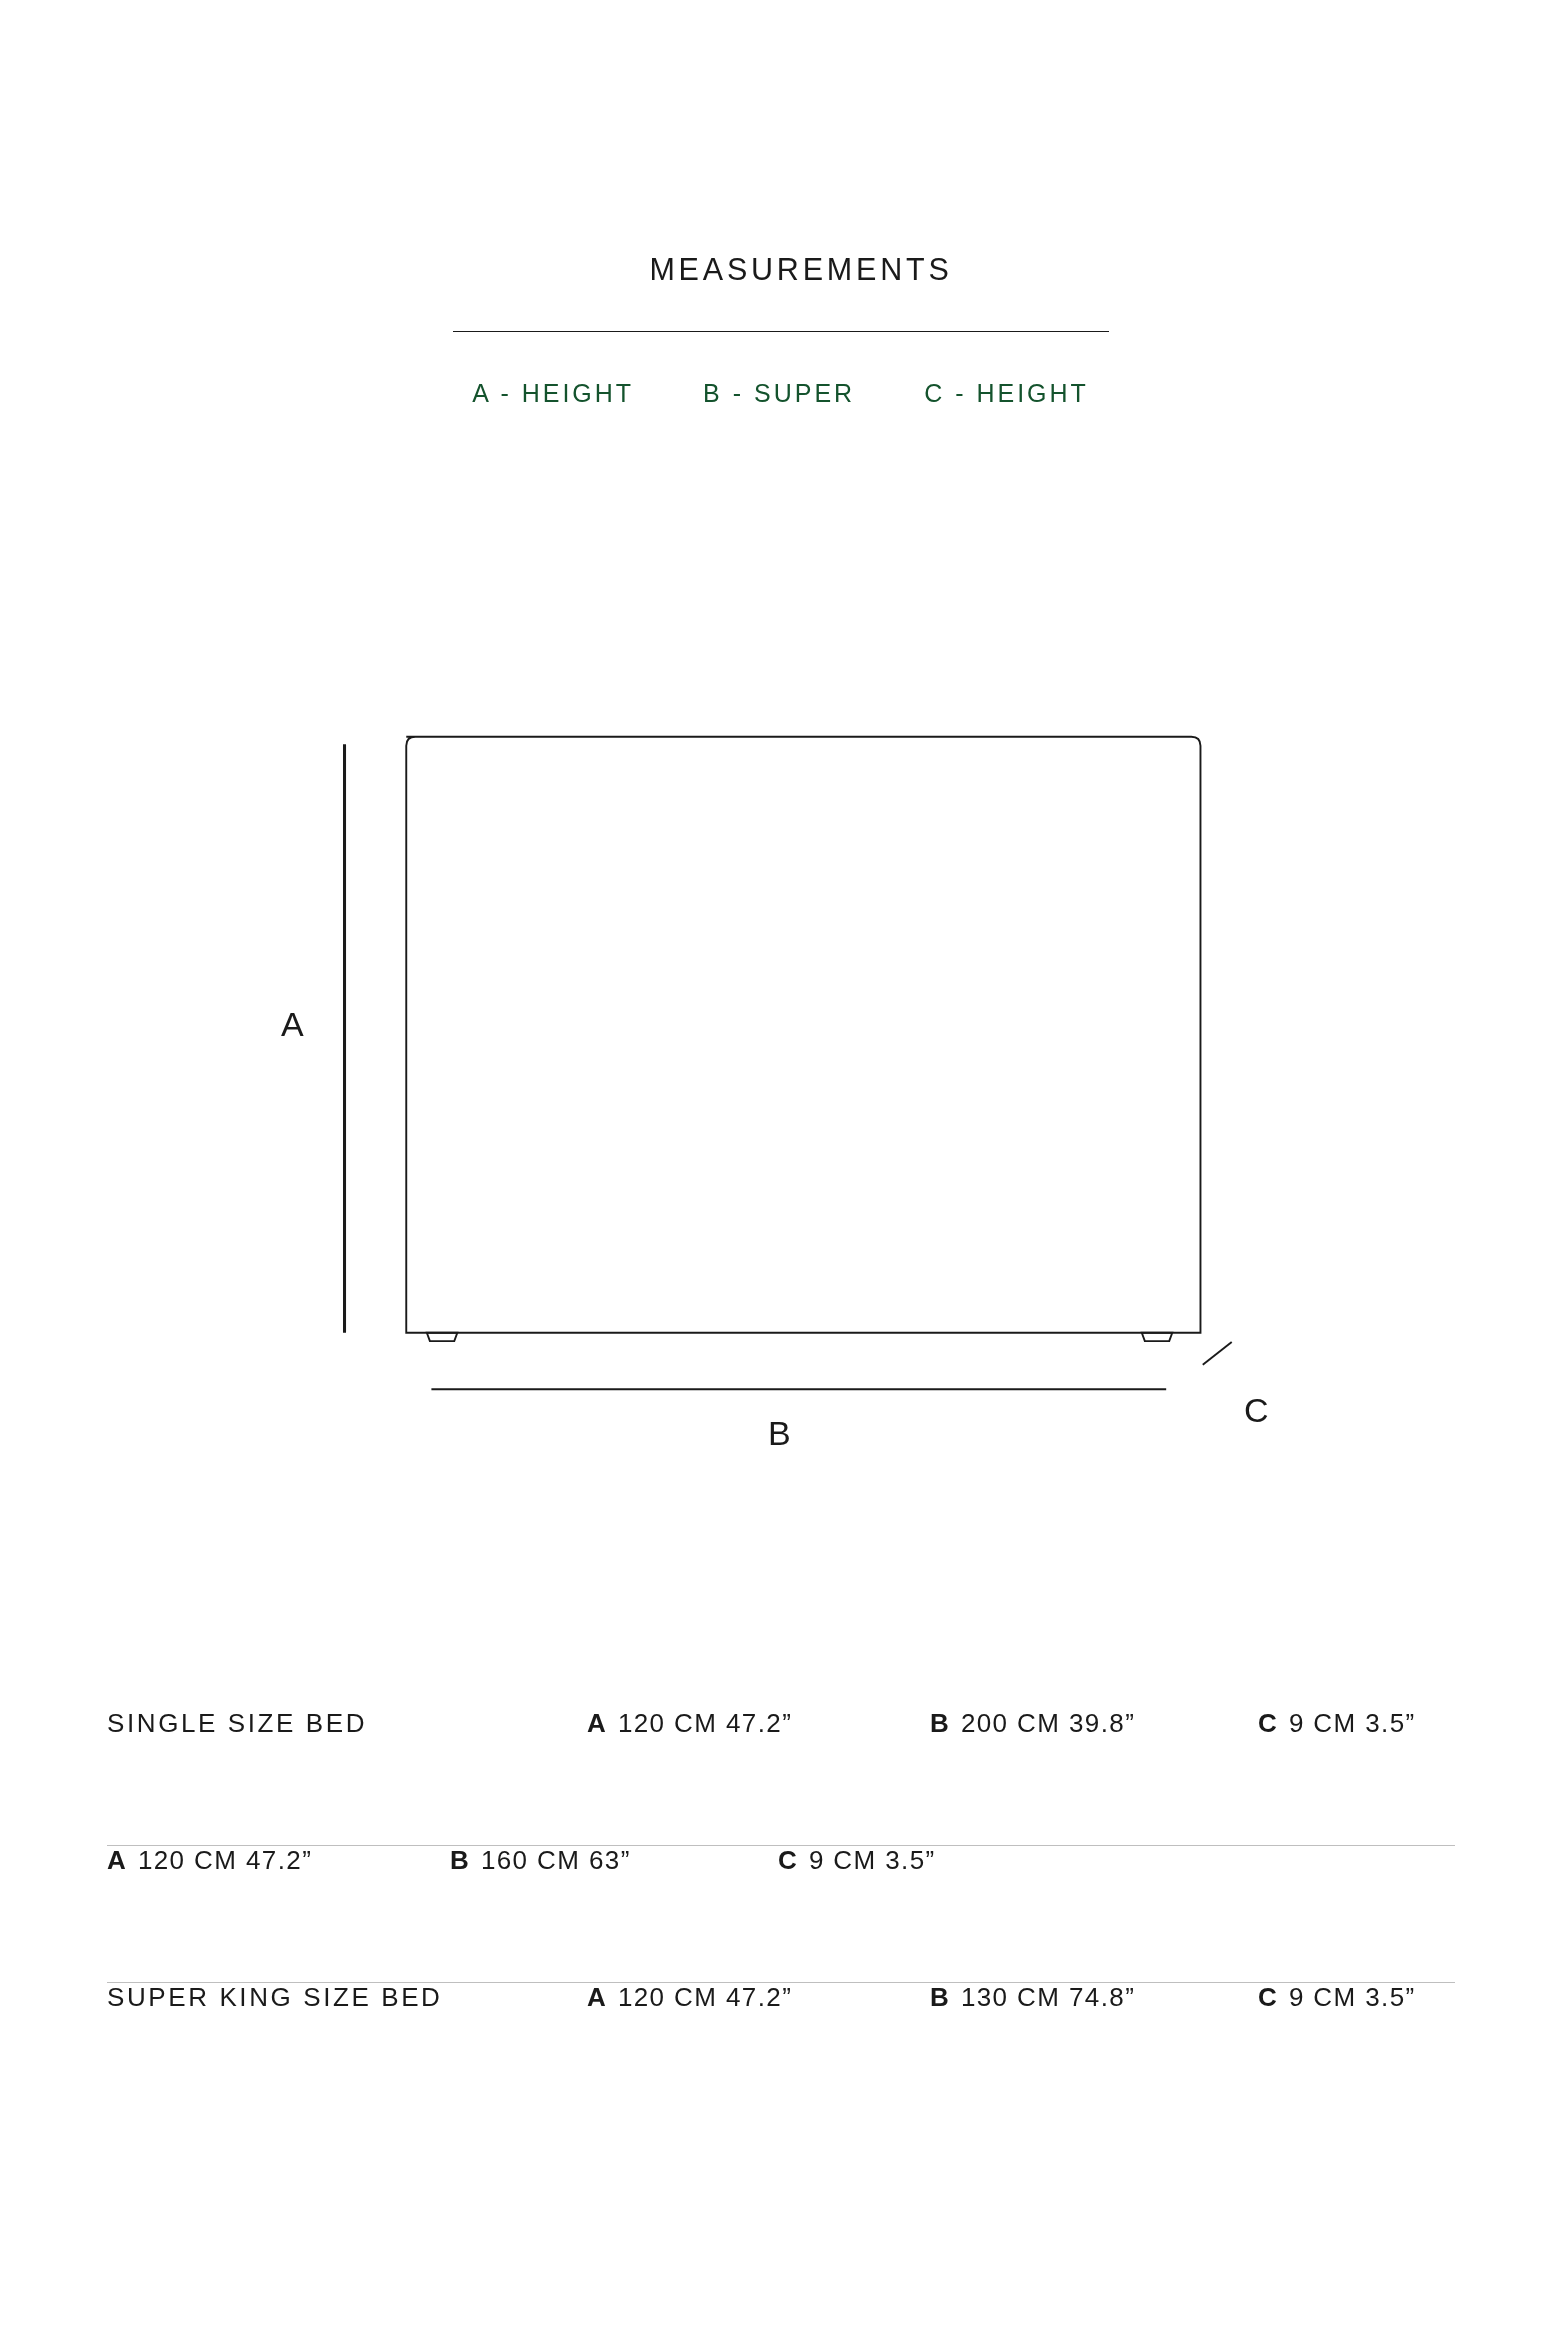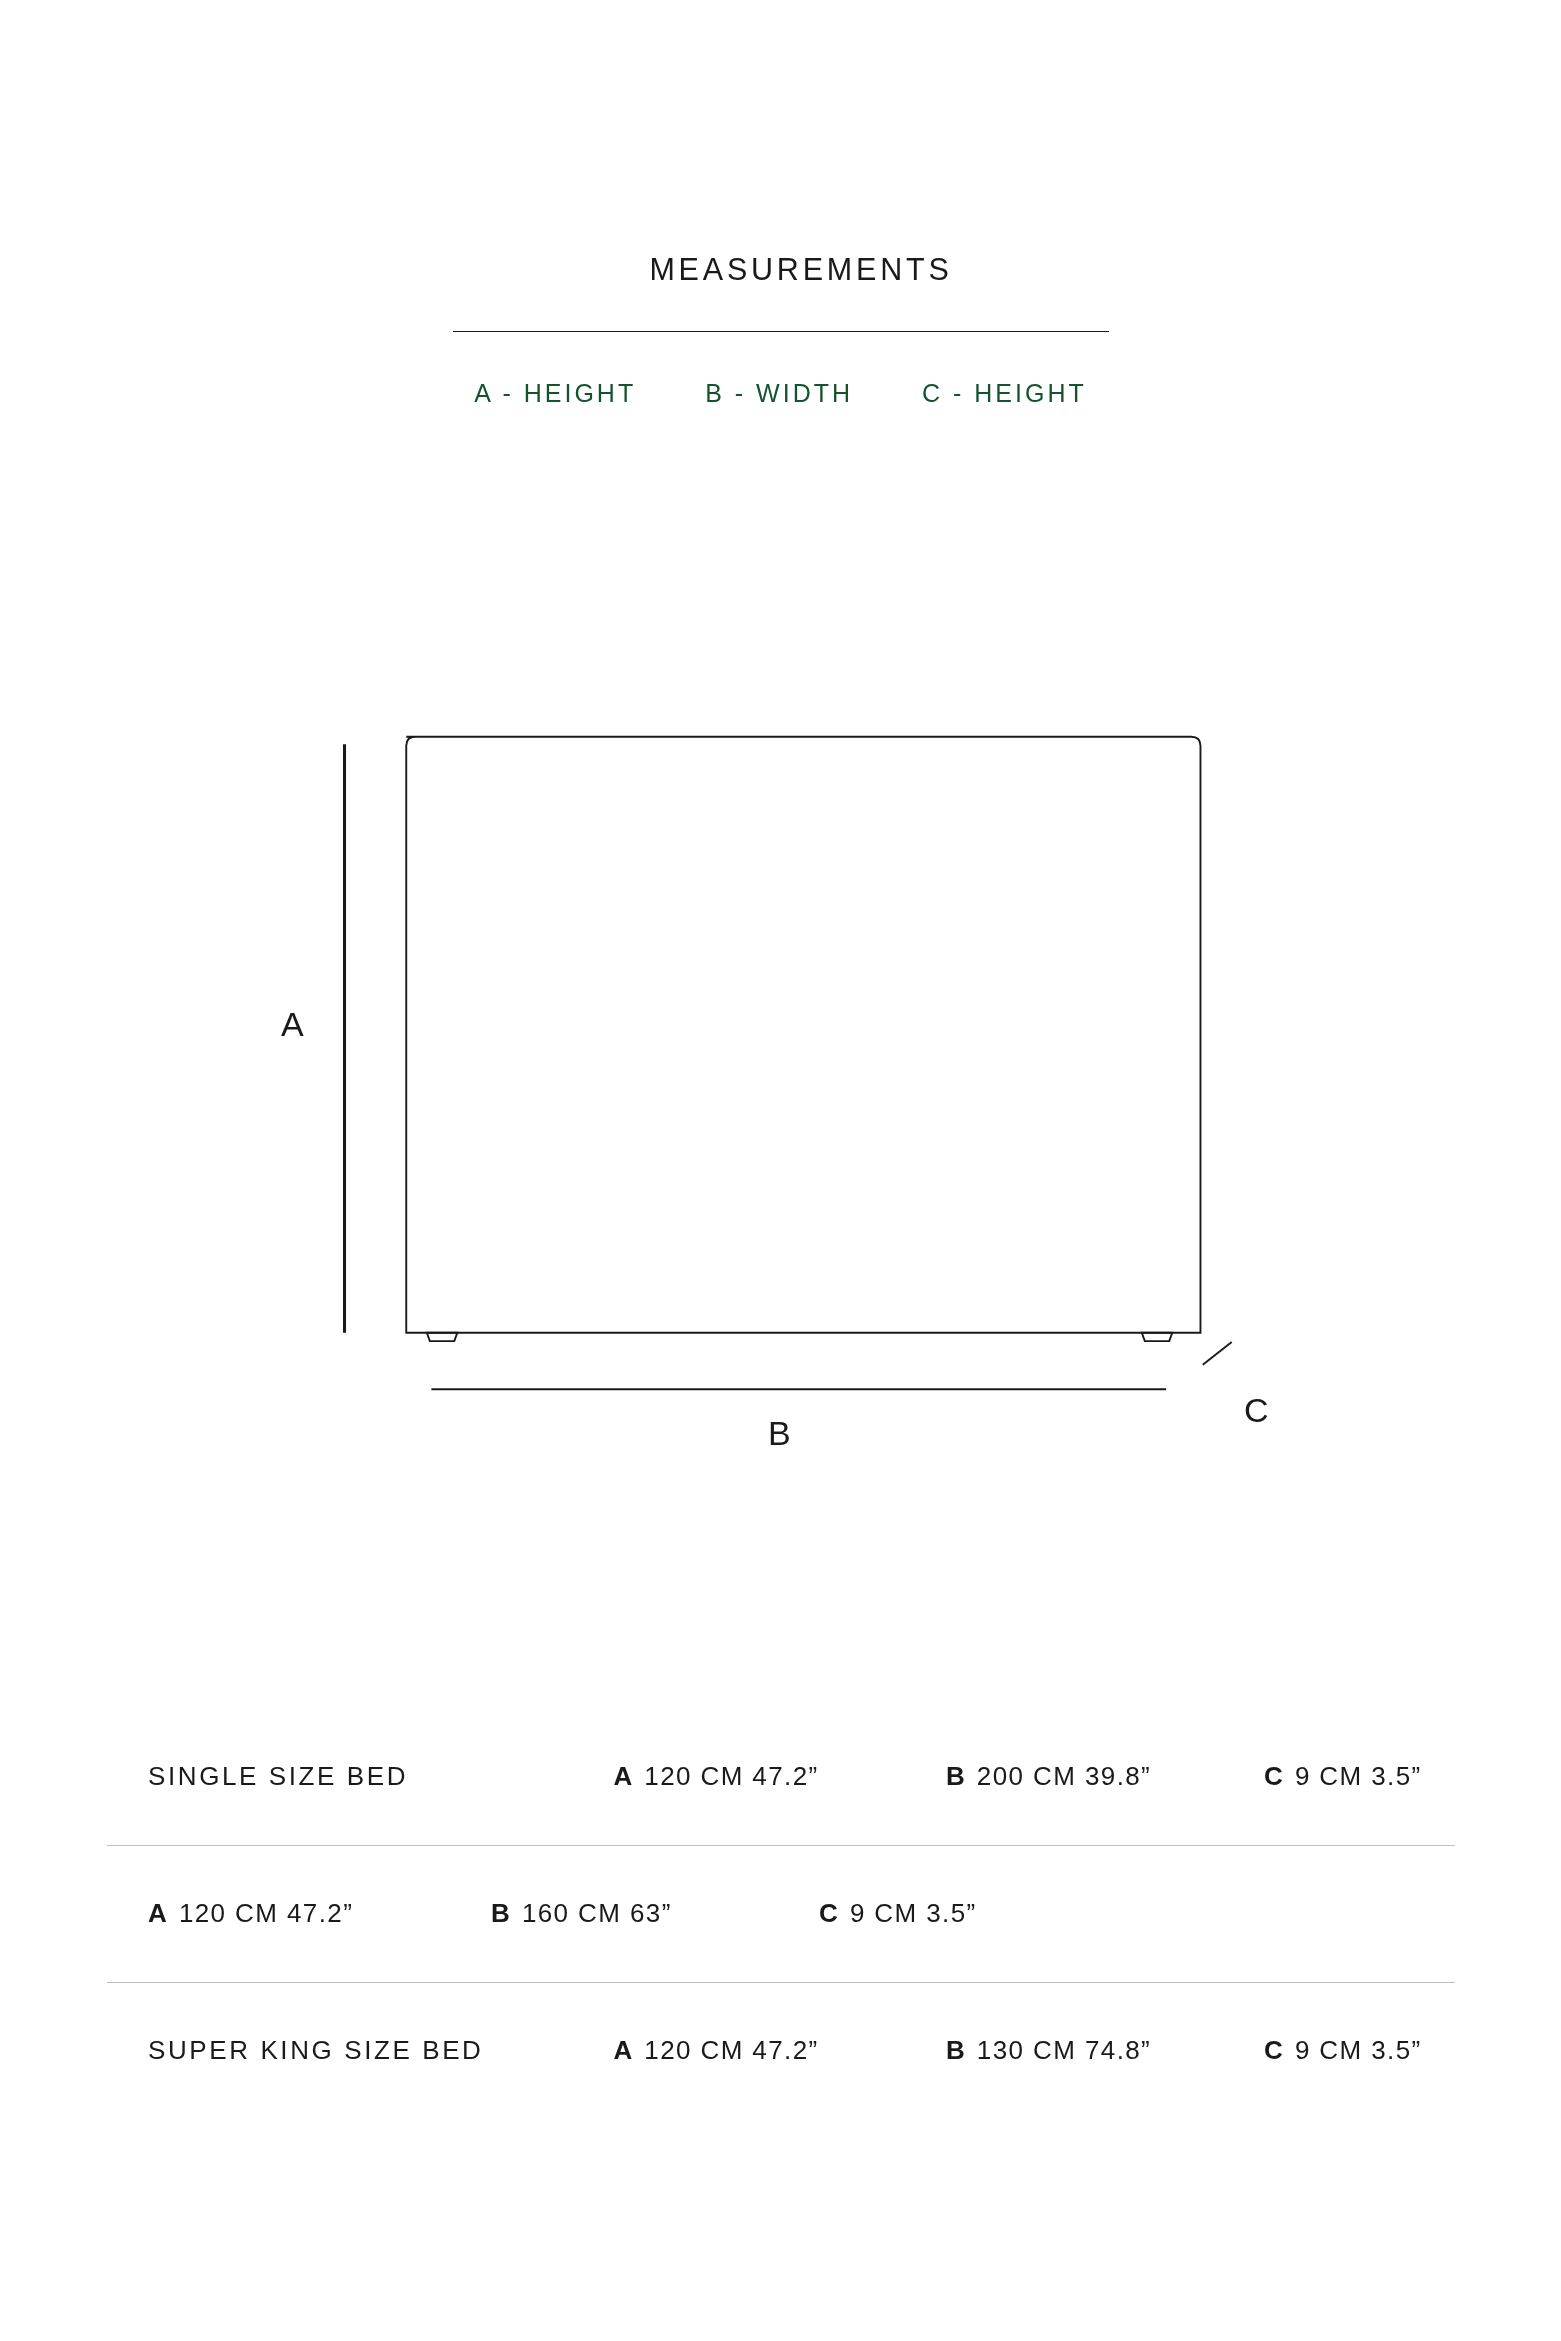--- a/index.html
+++ b/index.html
@@ -92,22 +92,20 @@
     height: 0.8px;
     background: #bfbfbf;
   }
   .row-inner {
     position: absolute;
     top: 0;
     left: 0;
     right: 0;
     height: 137px;
     display: flex;
-    align-items: center;
-    margin-left: 41px;
   }
   .bed-name {
     width: 480px;
     font-size: 26px;
     letter-spacing: 2.6px;
     color: #1a1a1a;
     white-space: nowrap;
   }
   .meas {
     display: flex;
@@ -128,21 +126,21 @@
 </head>
 <body>
 
 <div class="page">
 
   <div class="header">
     <div class="title">MEASUREMENTS</div>
     <div class="rule"></div>
     <div class="legend">
       <span>A - HEIGHT</span>
-      <span>B - WIDTH</span>
+      <span>B - SUPER</span>
       <span>C - HEIGHT</span>
     </div>
   </div>
 
   <div class="diagram">
     <svg class="svg-wrap" width="1561" height="839" viewBox="0 0 2048 1100">
 
       <path d="M 533 36 L 1563 36 Q 1575 36 1575 48 L 1575 818 L 533 818 L 533 48 Q 533 36 545 36 Z" fill="none" stroke="#1a1a1a" stroke-width="2.5"></path>
 
       <path d="M 560 818 L 600 818 L 596 829 L 564 829 Z" fill="none" stroke="#1a1a1a" stroke-width="2.5"></path>

